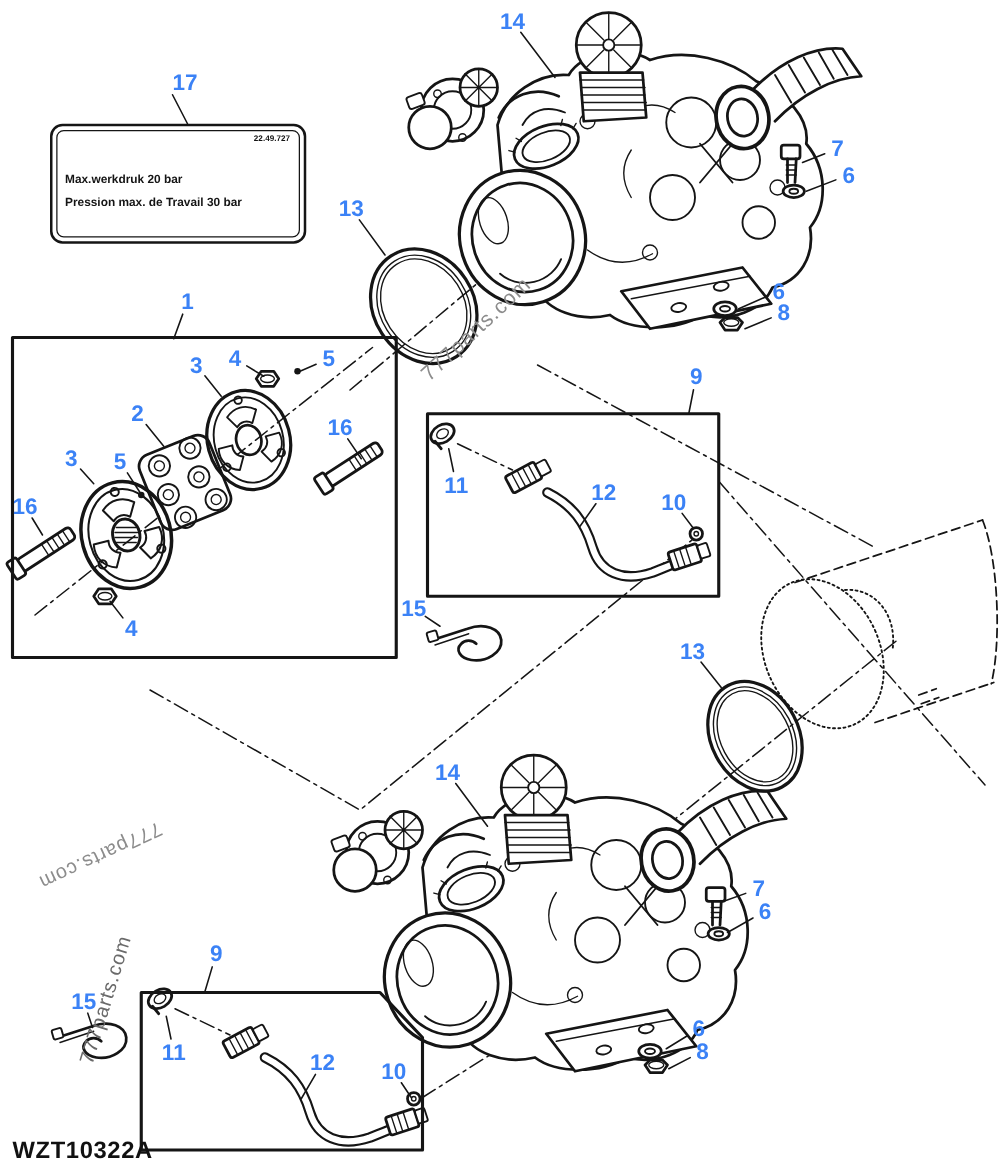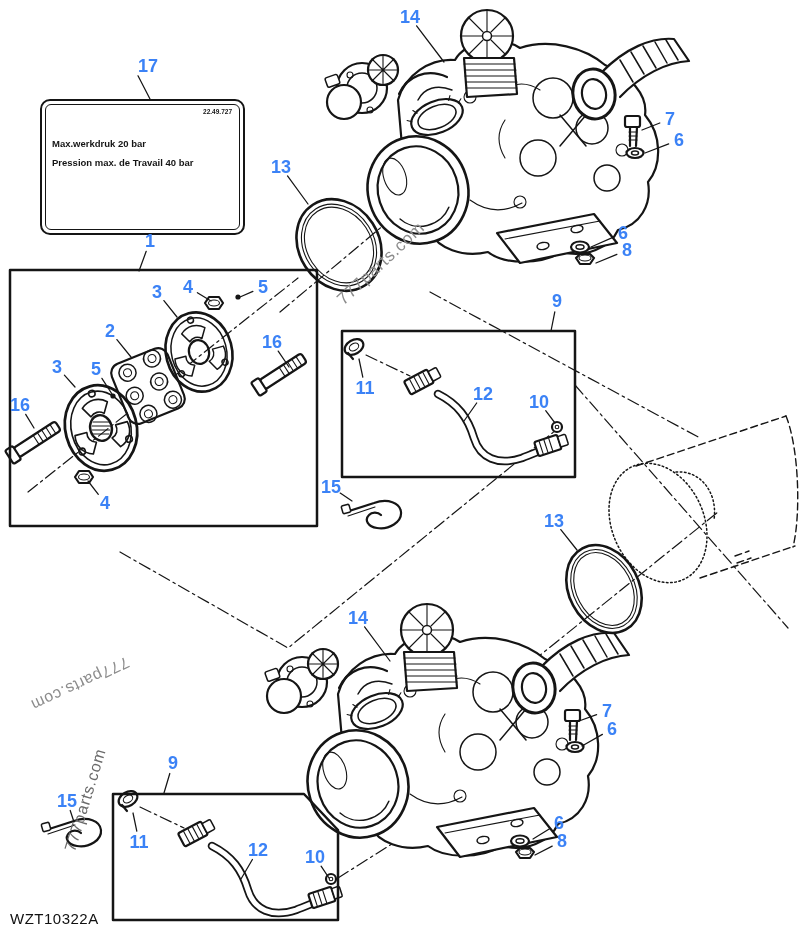--- a/index.html
+++ b/index.html
@@ -12,28 +12,28 @@
   .dashdot{stroke-dasharray:12 4 2.5 4;stroke-width:1.2}
   .dash{stroke-dasharray:7 4;stroke-width:1.4}
   .dot{stroke-dasharray:1.6 2.6;stroke-width:1.5}
   .tube{stroke-width:8.5}.tubein{stroke:#fff;stroke-width:5}
   .leader{stroke-width:1.25}
   .box{stroke-width:2.5}
   .callout{position:absolute;transform:translate(-50%,-50%);font-weight:700;font-size:18px;
            color:#3b82f6;line-height:1;white-space:nowrap;}
   .wm{position:absolute;font-size:16px;color:#8c8c8c;letter-spacing:.8px;white-space:nowrap;
       transform-origin:0 50%;}
-  .plate{position:absolute;left:40px;top:99px;width:205px;height:136px;
+  .plate{position:absolute;left:40px;top:99px;width:205px;height:96px;
          border:2.6px solid #151515;border-radius:10px;box-sizing:border-box;}
   .plate-inner{position:absolute;left:3px;top:3px;right:3px;bottom:3px;
          border:1.4px solid #151515;border-radius:6px;}
   .plate-code{position:absolute;top:7px;right:11px;font-size:6.5px;font-weight:700;color:#151515;}
   .plate-lines{position:absolute;left:10px;top:33px;right:6px;}
   .plate-line{font-size:9.5px;font-weight:700;color:#151515;line-height:19px;white-space:nowrap;}
-  .partcode{position:absolute;left:10px;top:910px;font-size:15px;font-weight:400;color:#111;
+  .partcode{position:absolute;left:10px;top:910px;font-size:19px;font-weight:700;color:#111;
             letter-spacing:.5px;}
 </style>
 </head>
 <body>
 
 <div id="canvas">
 
   <svg width="800" height="934" viewBox="0 0 800 934">
     <defs>
 
@@ -273,21 +273,21 @@
         <line x1="252.4" y1="859.5" x2="241" y2="879" class="leader"></line>
         <line x1="321.1" y1="866.2" x2="329" y2="878" class="leader"></line>
       </g>
   </svg>
 
   <div class="plate">
     <div class="plate-inner"></div>
     <div class="plate-code">22.49.727</div>
     <div class="plate-lines" id="plate-lines">
         <div class="plate-line">Max.werkdruk 20 bar</div>
-        <div class="plate-line">Pression max. de Travail 40 bar</div>
+        <div class="plate-line">Pression max. de Travail 30 bar</div>
       </div>
   </div>
 
   <span class="wm" style="left:340px;top:292px;font-size:17px;transform:rotate(-43deg)">777parts.com</span>
   <span class="wm" style="left:128px;top:652px;transform:rotate(155deg)">777parts.com</span>
   <span class="wm" style="left:70px;top:842px;color:#6a6a6a;transform:rotate(-73deg)">777parts.com</span>
 
   <div class="partcode">WZT10322A</div>
 
   <div id="callouts">

